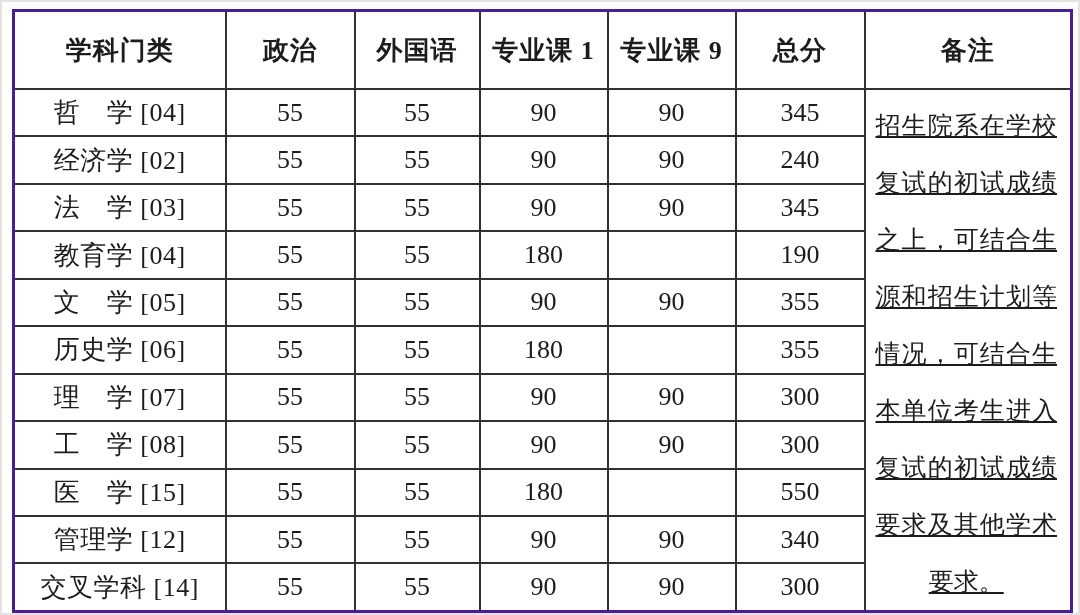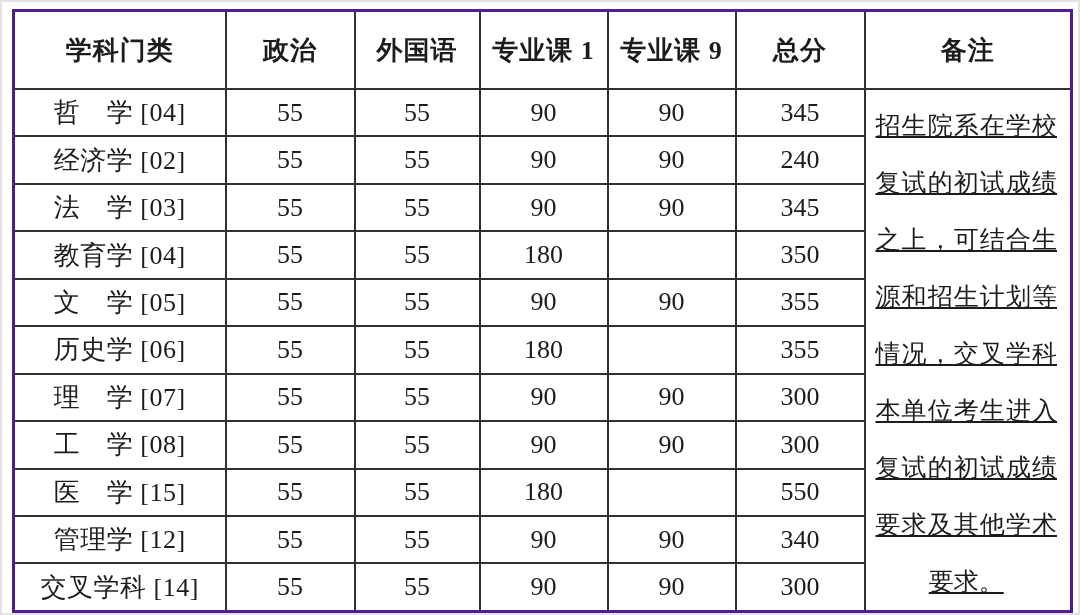--- a/index.html
+++ b/index.html
@@ -86,21 +86,21 @@
         <td>55</td>
         <td>55</td>
         <td>90</td>
         <td>90</td>
         <td>345</td>
         <td rowspan="11" class="remark-cell">
           <div class="remark-line">招生院系在学校</div>
           <div class="remark-line">复试的初试成绩</div>
           <div class="remark-line">之上，可结合生</div>
           <div class="remark-line">源和招生计划等</div>
-          <div class="remark-line">情况，交叉学科</div>
+          <div class="remark-line">情况，可结合生</div>
           <div class="remark-line">本单位考生进入</div>
           <div class="remark-line">复试的初试成绩</div>
           <div class="remark-line">要求及其他学术</div>
           <div class="remark-line remark-last">要求。</div>
         </td>
       </tr>
       <tr>
         <td class="td-discipline">经济学 [02]</td>
         <td>55</td>
         <td>55</td>
@@ -115,21 +115,21 @@
         <td>90</td>
         <td>90</td>
         <td>345</td>
       </tr>
       <tr>
         <td class="td-discipline">教育学 [04]</td>
         <td>55</td>
         <td>55</td>
         <td>180</td>
         <td></td>
-        <td>350</td>
+        <td>190</td>
       </tr>
       <tr>
         <td class="td-discipline">文　学 [05]</td>
         <td>55</td>
         <td>55</td>
         <td>90</td>
         <td>90</td>
         <td>355</td>
       </tr>
       <tr>

